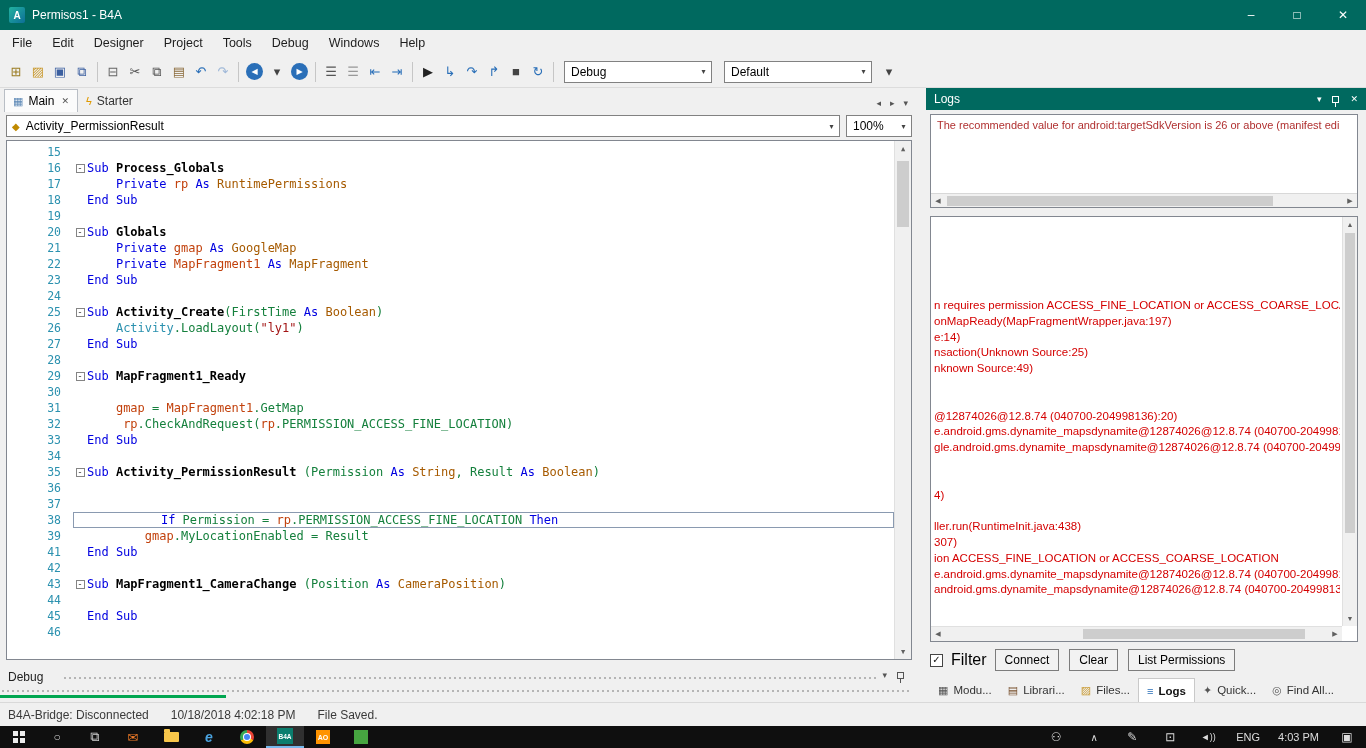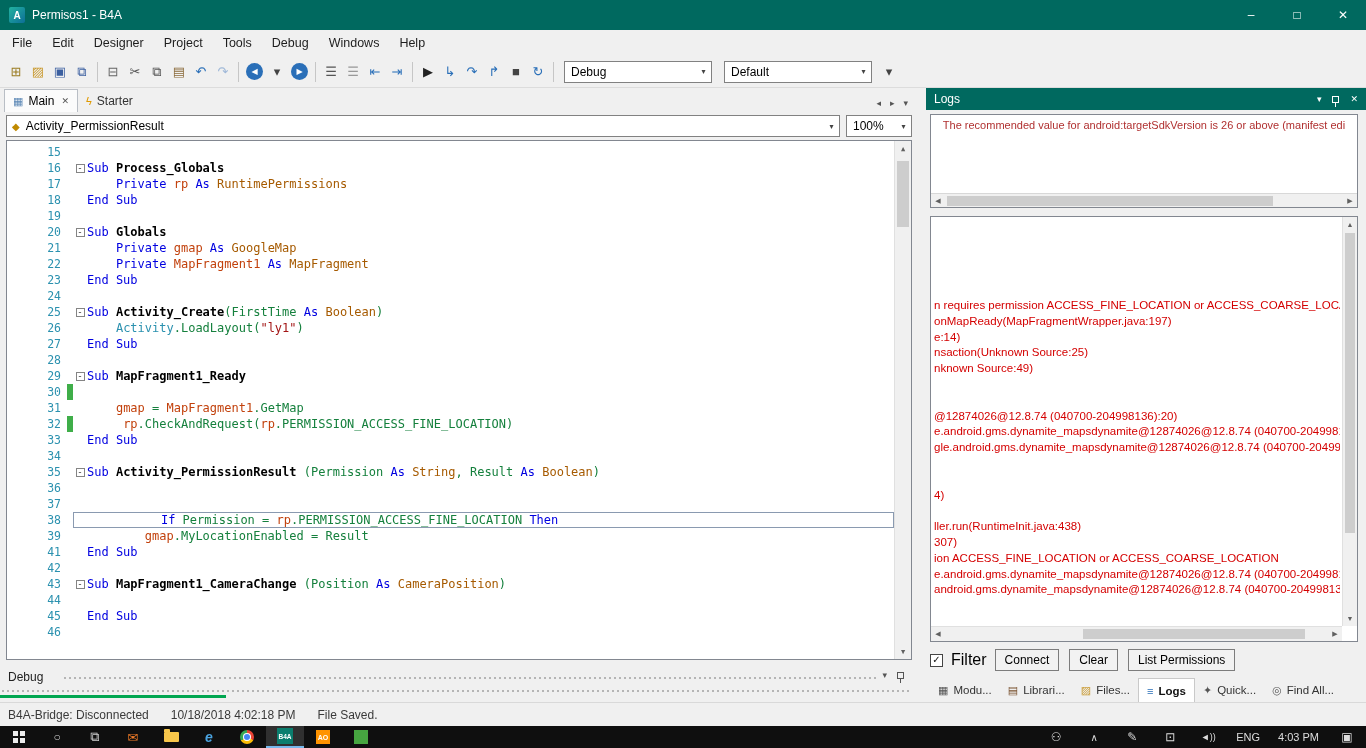--- a/index.html
+++ b/index.html
@@ -38,21 +38,21 @@
 .tab-close{font-size:9px;color:#555;margin-left:2px;}
 .tab-scrolls{margin-left:auto;display:flex;gap:9px;padding:0 12px 4px 0;color:#555;font-size:9px;}
 .navbar{position:absolute;left:0;top:24px;right:0;height:28px;display:flex;align-items:center;padding:0 8px 0 6px;gap:6px;}
 .nav-combo{flex:1;height:22px;border:1px solid #818181;background:#fff;display:flex;align-items:center;padding-left:5px;font-size:12px;gap:6px;}
 .nav-ico{color:#c08a00;font-size:10px;}
 .zoom-combo{width:66px;height:22px;border:1px solid #818181;background:#fff;display:flex;align-items:center;padding-left:6px;font-size:12px;}
 
 
 .editor{position:absolute;left:6px;top:52px;width:906px;height:520px;background:#fff;border:1px solid #828790;font-family:"DejaVu Sans Mono",monospace;font-size:12px;display:flex;}
 .ed-lines{flex:1;padding-top:3px;overflow:hidden;}
-.row{display:flex;height:16px;line-height:16px;}
+.row{display:flex;height:16px;line-height:16px;align-items:flex-end;}
 .c-margin{width:24px;}
 .c-num{width:36px;text-align:right;padding-right:6px;color:#2b91af;font-size:11.5px;}
 .c-mark{width:6px;}
 .c-mark.on{background:#3fae49;}
 .c-body{flex:1;display:flex;white-space:pre;}
 .row.current .c-body{outline:1px solid #8a9ab0;outline-offset:-1px;padding-left:45px;}
 .c-fold{width:14px;display:flex;align-items:center;justify-content:center;}
 .fold-box{width:9px;height:9px;border:1px solid #848484;font-size:9px;line-height:7px;text-align:center;color:#333;background:#fff;}
 .c-code{white-space:pre;}
 .tok-k{color:#0000e0;}
@@ -74,21 +74,21 @@
 .dots-a{position:absolute;left:64px;right:34px;top:11px;height:2px;background:repeating-linear-gradient(90deg,#b5b5b5 0 2px,transparent 2px 5px);}
 .dots-b{position:absolute;left:2px;right:2px;top:24px;height:2px;background:repeating-linear-gradient(90deg,#b5b5b5 0 2px,transparent 2px 5px);}
 .green-line{position:absolute;left:0;top:29px;width:226px;height:3px;background:#00a650;}
 
 
 .right-pane{left:926px;top:88px;width:440px;height:614px;}
 .logs-header{position:absolute;left:0;top:0;right:0;height:22px;background:#00695f;color:#fff;display:flex;align-items:center;padding:0 8px;font-size:12px;}
 .lh-icons{margin-left:auto;display:flex;align-items:center;gap:11px;font-size:9px;}
 .pin{display:inline-block;width:7px;height:7px;border:1px solid currentColor;position:relative;}
 .pin::after{content:"";position:absolute;left:2px;bottom:-5px;width:1px;height:4px;background:currentColor;}
-.warn-box{position:absolute;left:4px;top:26px;width:428px;height:94px;background:#fff;border:1px solid #828790;display:flex;flex-direction:column;text-align:center;}
+.warn-box{position:absolute;left:4px;top:26px;width:428px;height:94px;background:#fff;border:1px solid #828790;display:flex;flex-direction:column;}
 .warn-text{flex:1;padding:4px 6px;font-size:11px;color:#b03030;white-space:nowrap;overflow:hidden;}
 .hscroll{height:14px;background:#f0f0f0;border-top:1px solid #d8d8d8;display:flex;align-items:center;position:relative;}
 .hs-btn{width:14px;height:14px;display:flex;align-items:center;justify-content:center;font-size:7px;color:#606060;}
 .hs-track{flex:1;height:100%;position:relative;}
 .hs-thumb{position:absolute;top:2px;height:10px;background:#cdcdcd;}
 .warn-thumb{left:2px;width:82%;}
 .main-box{position:absolute;left:4px;top:128px;width:428px;height:426px;background:#fff;border:1px solid #828790;}
 .log-lines{position:absolute;left:3px;top:2px;right:17px;bottom:16px;overflow:hidden;font-size:11.5px;line-height:15.8px;color:#d40000;white-space:nowrap;}
 .log-line{height:15.8px;}
 .mb-vscroll{position:absolute;right:0;top:0;bottom:15px;width:15px;background:#f0f0f0;border-left:1px solid #e0e0e0;}

